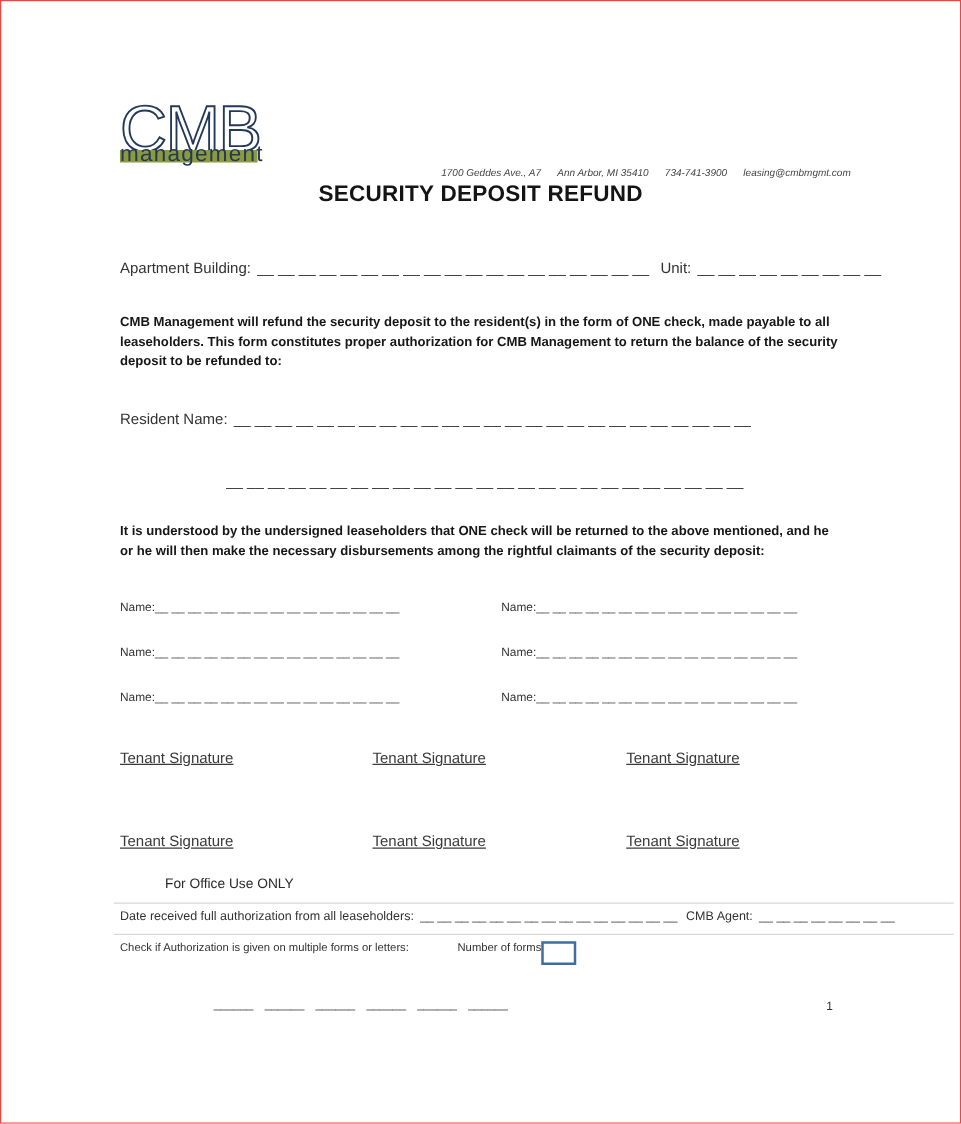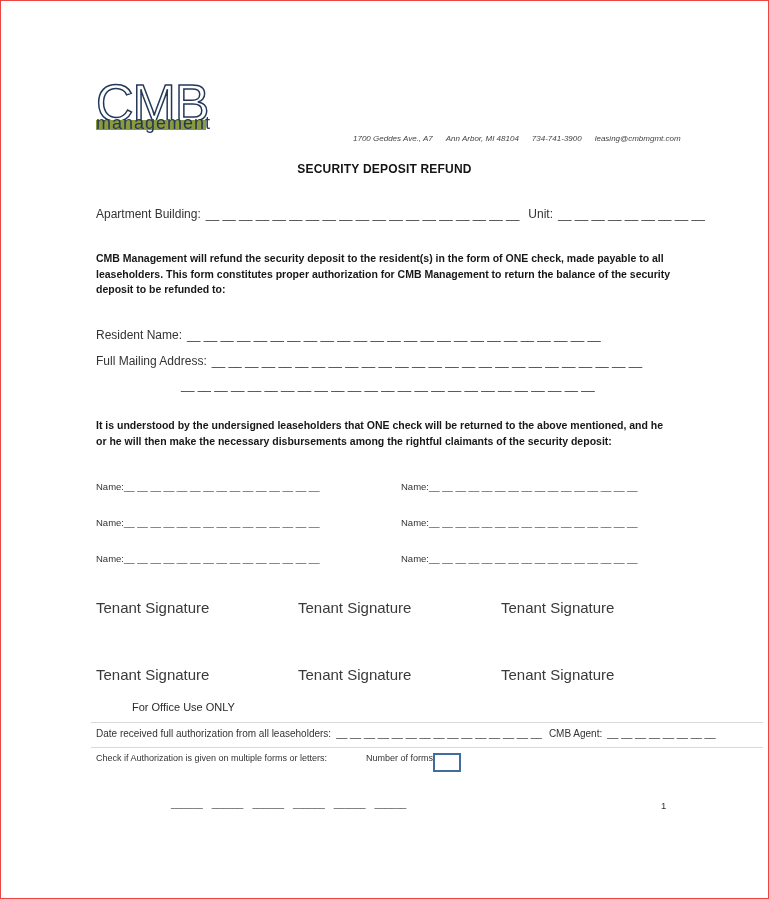--- a/index.html
+++ b/index.html
@@ -16,41 +16,41 @@
     position:absolute; left:95px; top:115px; width:110px; text-align:center;
     font-size:18px; color:#24395a; letter-spacing:1px; line-height:14px;
   }
   
   .contact-row {
     position:absolute; top:133px; left:352px; display:flex; gap:13px;
     font-size:8px; color:#444; white-space:nowrap;font-style:italic;
   }
   
   .doc-title {
-    position:absolute; top:161px; left:0; width:100%; text-align:center;
-    font-weight:bold; font-size:12px; letter-spacing:0.2px; color:#141414;
+    position:absolute; top:144px; left:0; width:100%; text-align:center;
+    font-weight:bold; font-size:18px; letter-spacing:0.2px; color:#141414;
   }
   .row { position:absolute; white-space:nowrap; font-size:12px; color:#333; }
   .row .lbl { margin-right:5px; }
   .fill { color:#3a3a3a; }
   .apartment-row { top:206px; left:95px; }
   .unit-lbl { margin-left:9px; margin-right:5px; }
   .para {
     position:absolute; left:95px; margin:0; font-weight:bold; font-size:10.5px;
     line-height:15.5px; color:#171717;
   }
   .intro { top:250px; width:585px; }
   .resident-row { top:327px; left:95px; }
   .mailing-row  { top:353px; left:95px; }
   .mailing-row2 { top:377px; left:180px; }
   .understood { top:417px; width:578px; }
   .name-cell { position:absolute; white-space:nowrap; font-size:9.5px; color:#333; }
   .nr1 { top:480px; } .nr2 { top:516px; } .nr3 { top:552px; }
   .ncl { left:95px; } .ncr { left:400px; }
-  .sig { position:absolute; font-size:15px; color:#3a3a3a; white-space:nowrap; }
+  .sig { position:absolute; font-size:12px; color:#3a3a3a; white-space:nowrap;text-decoration:underline; }
   .sr1 { top:598px; } .sr2 { top:665px; }
   .sc1 { left:95px; } .sc2 { left:297px; } .sc3 { left:500px; }
   .office-heading { position:absolute; top:700px; left:95px; font-size:11px; color:#2a2a2a;padding-left:36px; }
   .rule { position:absolute; left:90px; width:672px; height:1px; background:#d9d9d9; }
   .rule1 { top:721px; } .rule2 { top:746px; }
   .date-row { top:727px; left:95px; font-size:10px; }
   .agent-lbl { margin-left:7px; margin-right:5px; }
   .check-row { top:752px; left:95px; font-size:9px; }
   .forms-lbl { position:absolute; left:270px; top:0; }
   .forms-box {
@@ -69,38 +69,35 @@
 <div class="page">
 
   <svg class="logo-svg" viewBox="0 0 130 46">
     <text x="0" y="42" font-family="Liberation Sans, DejaVu Sans, sans-serif" font-size="52" letter-spacing="-1" fill="none" stroke="#24395a" stroke-width="1.5">CMB</text>
   </svg>
   <div class="logo-bar"></div>
   <div class="logo-sub">management</div>
 
   <div class="contact-row">
     <span>1700 Geddes Ave., A7</span>
-    <span>Ann Arbor, MI 48104</span>
+    <span>Ann Arbor, MI 35410</span>
     <span>734-741-3900</span>
     <span>leasing@cmbmgmt.com</span>
   </div>
 
   <div class="doc-title">SECURITY DEPOSIT REFUND</div>
 
   <div class="row apartment-row">
     <span class="lbl">Apartment Building:</span><span class="fill">__ __ __ __ __ __ __ __ __ __ __ __ __ __ __ __ __ __ __</span><span class="unit-lbl">Unit:</span><span class="fill">__ __ __ __ __ __ __ __ __</span>
   </div>
 
   <p class="para intro">CMB Management will refund the security deposit to the resident(s) in the form of ONE check, made payable to all leaseholders. This form constitutes proper authorization for CMB Management to return the balance of the security deposit to be refunded to:</p>
 
   <div class="row resident-row">
     <span class="lbl">Resident Name:</span><span class="fill">__ __ __ __ __ __ __ __ __ __ __ __ __ __ __ __ __ __ __ __ __ __ __ __ __</span>
-  </div>
-  <div class="row mailing-row">
-    <span class="lbl">Full Mailing Address:</span><span class="fill">__ __ __ __ __ __ __ __ __ __ __ __ __ __ __ __ __ __ __ __ __ __ __ __ __ __</span>
   </div>
   <div class="row mailing-row2">
     <span class="fill">__ __ __ __ __ __ __ __ __ __ __ __ __ __ __ __ __ __ __ __ __ __ __ __ __</span>
   </div>
 
   <p class="para understood">It is understood by the undersigned leaseholders that ONE check will be returned to the above mentioned, and he or he will then make the necessary disbursements among the rightful claimants of the security deposit:</p>
 
   <div class="name-cell nr1 ncl">
     <span class="lbl">Name:</span><span class="fill">__ __ __ __ __ __ __ __ __ __ __ __ __ __ __</span>
   </div>

